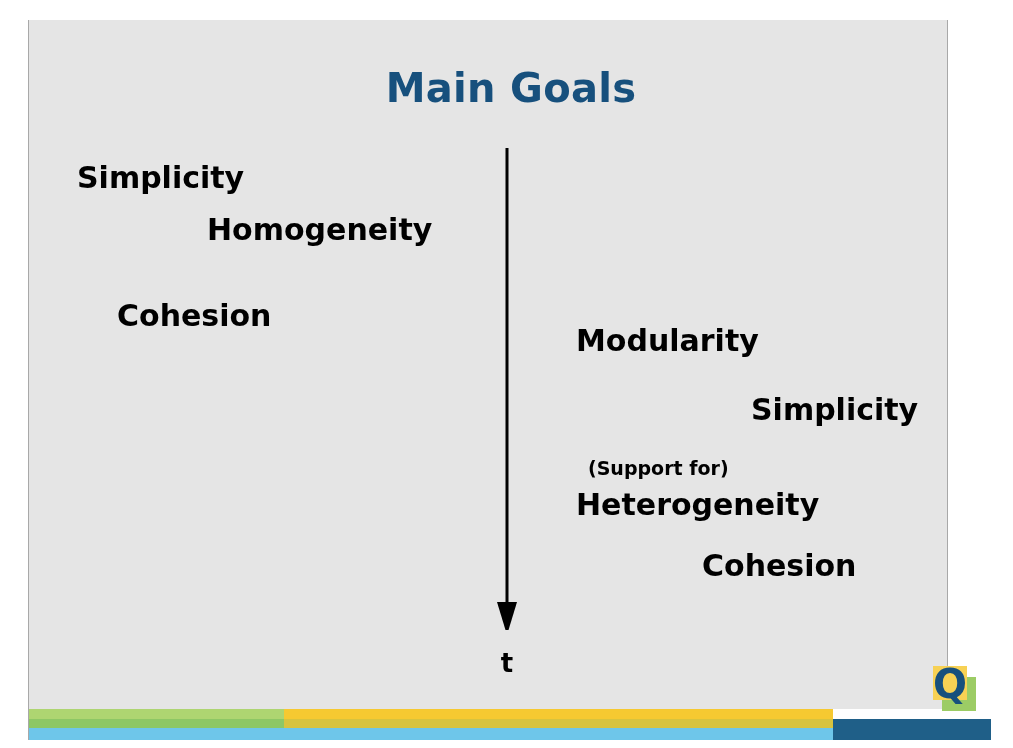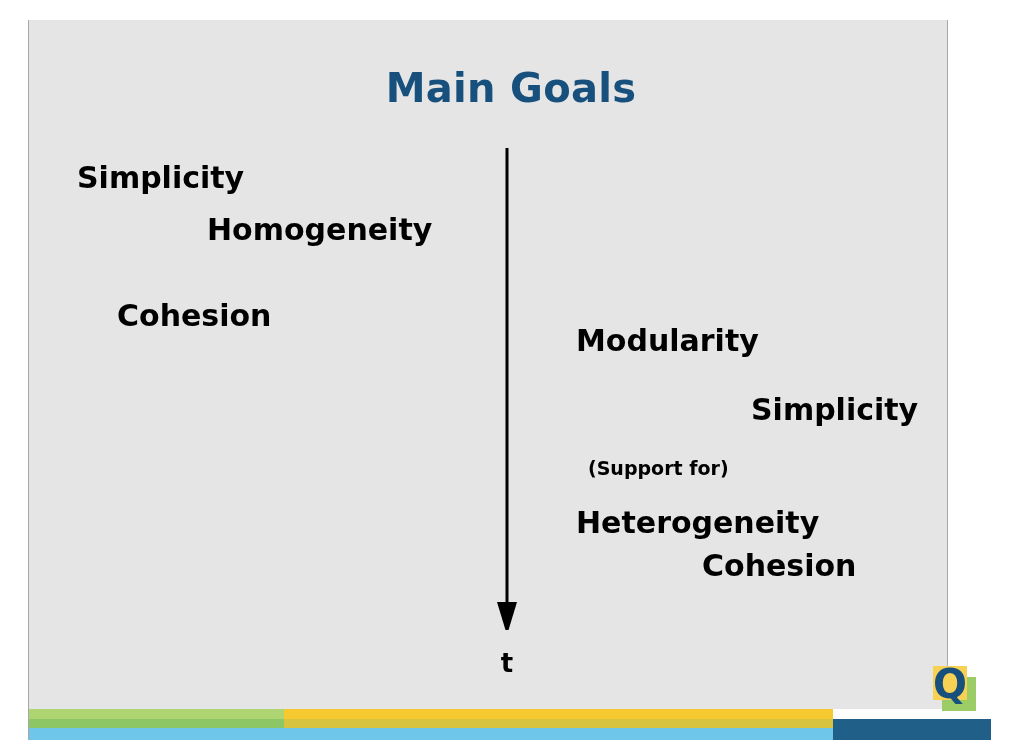--- a/index.html
+++ b/index.html
@@ -143,21 +143,21 @@
 
   <div id="title">Main Goals</div>
 
   <div id="goals-layer">
       <div class="goal big" style="left: 36px; top: 143px; margin-left: 12px;">Simplicity</div>
       <div class="goal big" style="left: 178px; top: 195px; text-align: right;">Homogeneity</div>
       <div class="goal big" style="left: 88px; top: 281px;">Cohesion</div>
       <div class="goal big" style="left: 527px; top: 306px; margin-left: 20px;">Modularity</div>
       <div class="goal big" style="left: 722px; top: 375px;">Simplicity</div>
       <div class="goal small" style="left: 551px; top: 439px; margin-left: 8px;">(Support for)</div>
-      <div class="goal big" style="left: 547px; top: 470px; margin-top: 18px;">Heterogeneity</div>
+      <div class="goal big" style="left: 547px; top: 470px;">Heterogeneity</div>
       <div class="goal big" style="left: 673px; top: 531px;">Cohesion</div>
     </div>
 
   <svg id="arrow" viewBox="0 0 40 500" preserveAspectRatio="none" aria-hidden="true">
     <line x1="20" y1="18" x2="20" y2="480" stroke="#000000" stroke-width="3"></line>
     <polygon points="20,505 10,472 30,472" fill="#000000"></polygon>
   </svg>
 
   <div id="arrow-label">t</div>
 

